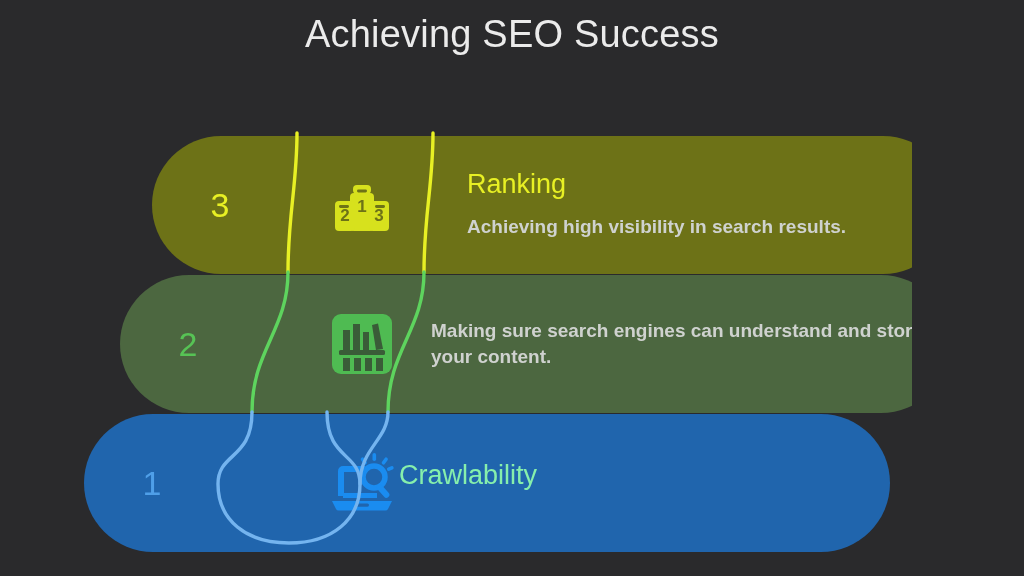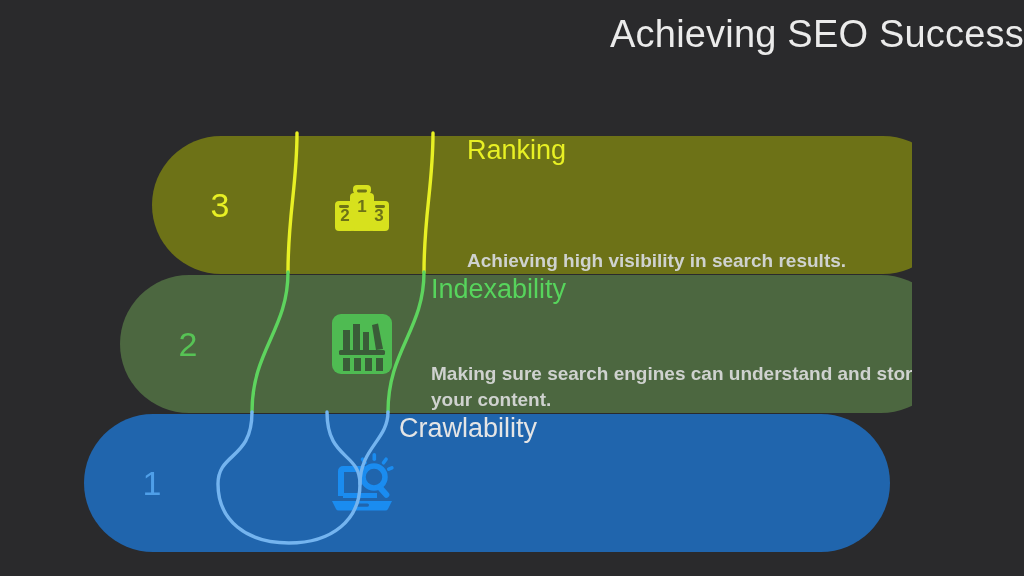--- a/index.html
+++ b/index.html
@@ -22,21 +22,21 @@
     height: 576px;
     overflow: hidden;
   }
 
   
   #page-title {
     position: absolute;
     left: 0;
     top: 13px;
     width: 1024px;
-    text-align: right;
+    text-align: center;
     font-size: 38px;
     font-weight: 400;
     letter-spacing: 0.2px;
     color: #ebebeb;
     white-space: nowrap;
   }
 
   
   .row {
     position: absolute;
@@ -106,37 +106,37 @@
   .row-2 .icon-cell { left: 167px; }
   .row-1 .icon-cell { left: 203px; }
 
   
   .text-block {
     position: absolute;
     top: 0;
     height: 138px;
     display: flex;
     flex-direction: column;
-    justify-content: space-between;
+    justify-content: center;
     width: 520px;
   }
   .row-3 .text-block { left: 315px; }
   .row-2 .text-block { left: 311px; }
   .row-1 .text-block { left: 315px; }
 
   .heading {
     font-size: 27px;
     font-weight: 400;
     line-height: 1.1;
     margin-bottom: 14px;
     white-space: nowrap;
   }
   .row-3 .heading { color: #e8f024; }
   .row-2 .heading { color: #57d45c; }
-  .row-1 .heading { color: #e5e5e5; }
+  .row-1 .heading { color: #86efac; }
 
   .desc {
     font-size: 19px;
     font-weight: 700;
     line-height: 1.37;
     color: #cfd2cf;
   }
   .row-1 .desc { color: #d4dae0; }
   .row-3 .desc { white-space: nowrap; }
 
@@ -203,21 +203,20 @@
             <rect x="13" y="42" width="46" height="5" rx="1.6"></rect>
             <rect x="17" y="50" width="7" height="13"></rect>
             <rect x="28" y="50" width="7" height="13"></rect>
             <rect x="39" y="50" width="7" height="13"></rect>
             <rect x="50" y="50" width="7" height="13"></rect>
           </g>
         </svg>
       </div>
 
       <div class="text-block">
-        <div class="heading">Indexability</div>
         <div class="desc">Making sure search engines can understand and store your content.</div>
       </div>
     </div>
   </div>
 
   <div class="row row-1">
     <div class="row-inner">
       <div class="num">1</div>
 
       <div class="icon-cell">

